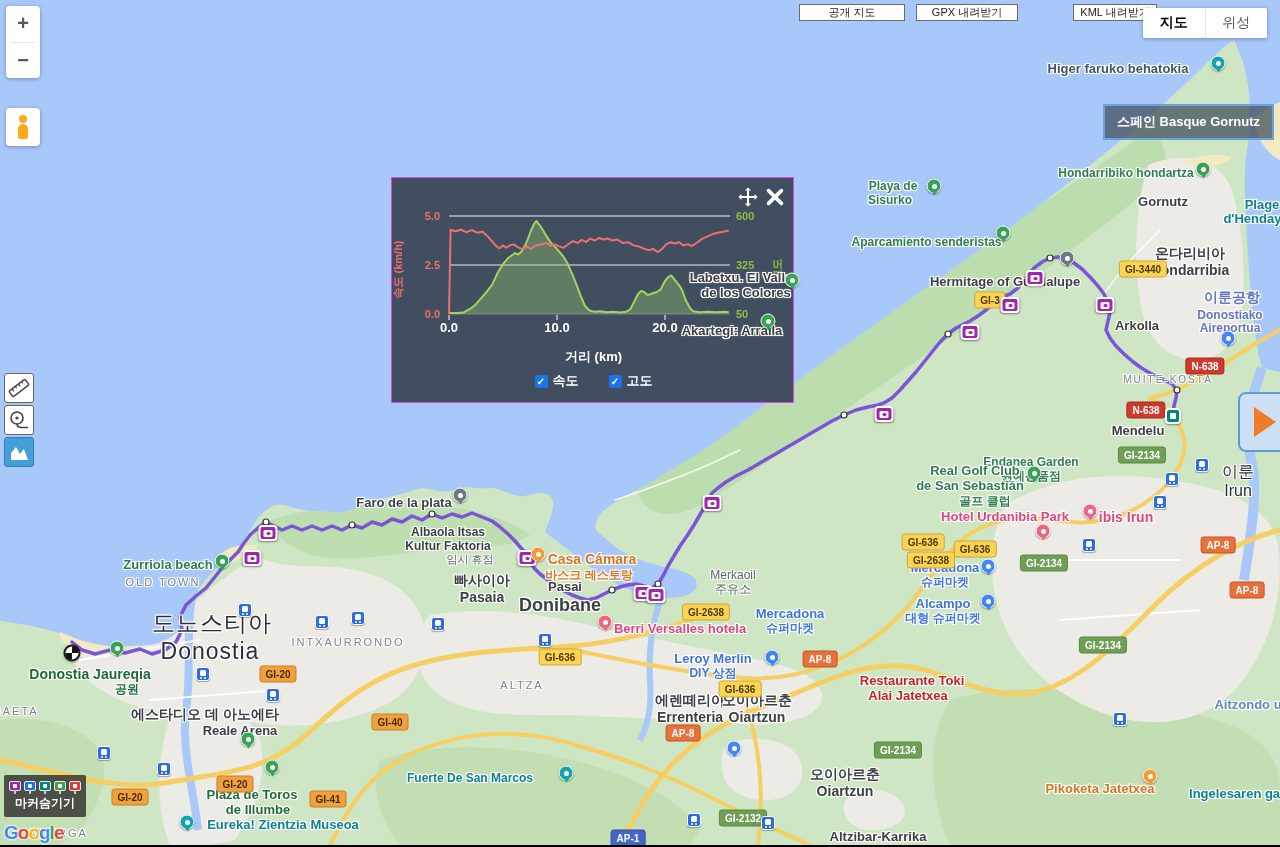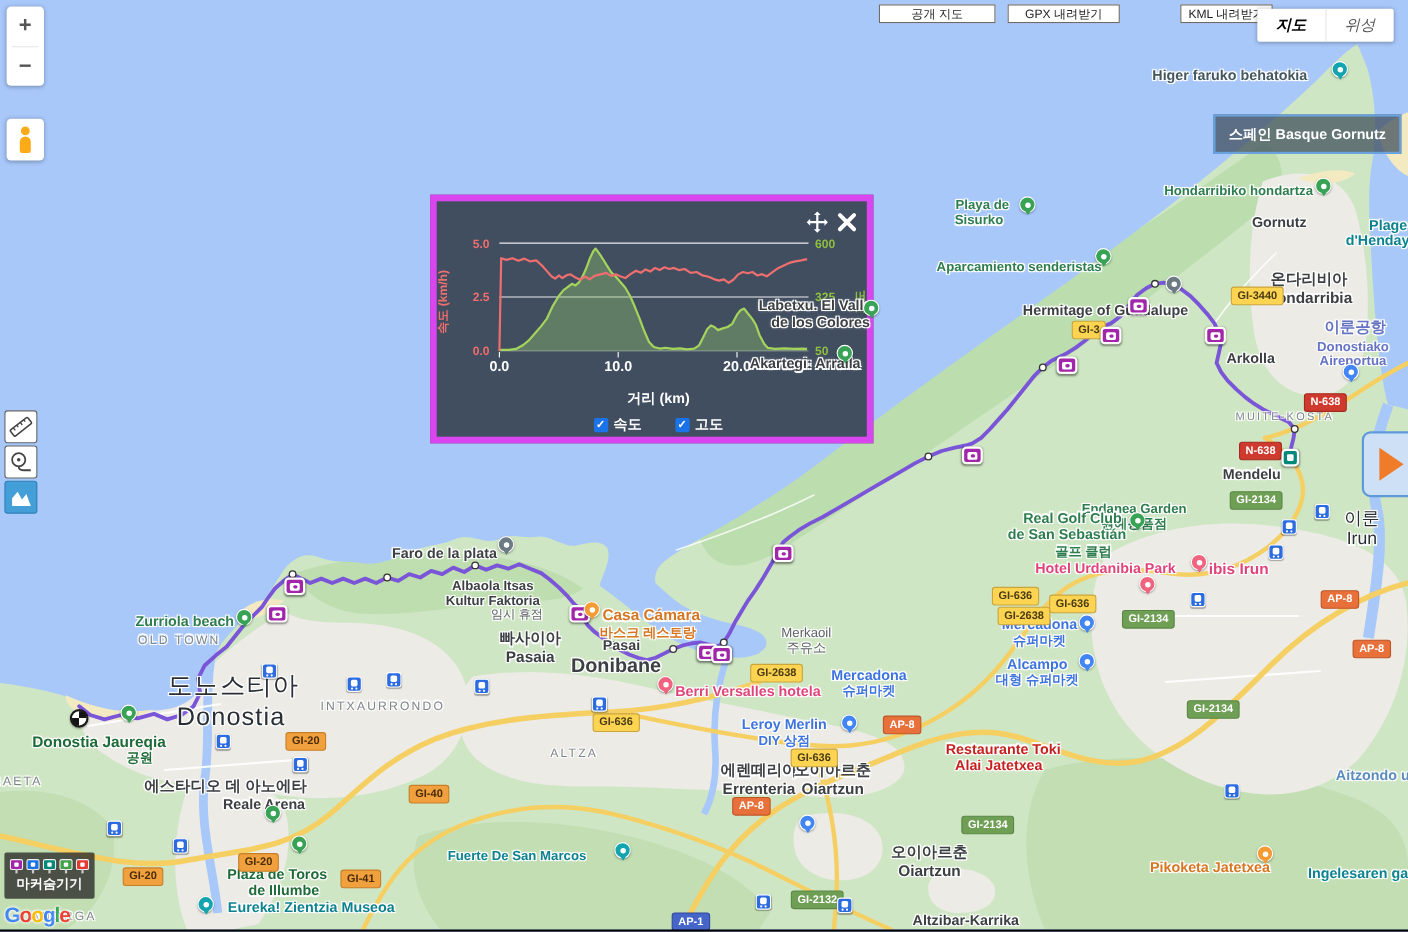--- a/index.html
+++ b/index.html
@@ -56,21 +56,21 @@
   .c-blue{background:#4285f4;color:#4285f4;}
   .c-orange{background:#f49b33;color:#f49b33;}
   .c-gray{background:#6c7a84;color:#6c7a84;}
   .mk-start{width:17px;height:17px;border-radius:50%;border:2px solid #1b1b1b;
       background:conic-gradient(#141414 0 90deg,#fff 90deg 180deg,#141414 180deg 270deg,#fff 270deg);
       box-shadow:0 1px 2px rgba(0,0,0,.4);}
   .mk-end{width:16px;height:16px;background:#00897b;border:2px solid #fff;border-radius:4px;box-shadow:0 1px 2px rgba(0,0,0,.4);}
   .mk-end::before{content:"";position:absolute;left:50%;top:50%;transform:translate(-50%,-50%);width:6px;height:6px;background:#fff;border-radius:1px;}
   
   #chart-panel{position:absolute;left:391px;top:177px;width:403px;height:226px;background:#414e60;
-      border:6px solid #d946ef;z-index:20;}
+      border:1px solid #d946ef;z-index:20;}
   #chart-panel .axis-name{position:absolute;font-size:11px;font-weight:bold;white-space:nowrap;}
   #axis-speed{left:-23px;top:84px;transform:rotate(-90deg);color:#ef6e6e;}
   #axis-elev{left:374px;top:84px;transform:rotate(-90deg);color:#8fbf3f;}
   #axis-dist{position:absolute;left:0;top:170px;width:403px;text-align:center;color:#fff;font-weight:bold;font-size:13px;}
   #chart-legend{position:absolute;left:0;top:194px;width:403px;display:flex;justify-content:center;gap:30px;}
   .leg-item{display:flex;align-items:center;gap:5px;cursor:pointer;}
   .leg-cb{width:13px;height:13px;background:#1a73e8;border-radius:2px;color:#fff;font-size:10px;line-height:13px;
           text-align:center;font-weight:bold;}
   .leg-label{color:#fff;font-size:13px;font-weight:bold;}
   .panel-icon{position:absolute;top:8px;width:22px;height:22px;cursor:pointer;}
@@ -90,21 +90,21 @@
   .pegman-icon::after{content:"";position:absolute;left:2px;top:9px;width:10px;height:15px;background:#fbab18;
       border-radius:5px 5px 2px 2px;}
   .top-btn{position:absolute;top:4px;height:17px;background:#fff;border:1px solid #6b6b6b;font-size:11px;
       color:#222;display:flex;align-items:center;justify-content:center;cursor:pointer;font-weight:normal;
       font-family:"Liberation Sans",sans-serif;}
   #btn-public{left:799px;width:106px;}
   #btn-gpx{left:916px;width:102px;}
   #btn-kml{left:1073px;width:84px;}
   #maptype{left:1143px;top:8px;width:124px;height:30px;background:#fff;border-radius:2px;
       box-shadow:0 1px 4px rgba(0,0,0,.3);display:flex;align-items:stretch;z-index:40;position:absolute;}
-  .mt-item{flex:1;display:flex;align-items:center;justify-content:center;font-size:14px;cursor:pointer;font-style:italic;}
+  .mt-item{flex:1;display:flex;align-items:center;justify-content:center;font-size:14px;cursor:pointer;}
   #mt-map{font-weight:bold;color:#000;}
   #mt-sat{color:#565656;border-left:1px solid #e6e6e6;}
   #region-chip{position:absolute;left:1103px;top:104px;z-index:35;background:rgba(66,80,94,.75);
       border:2px solid #69a2dd;color:#fff;font-size:13px;font-weight:bold;padding:7px 12px;white-space:nowrap;}
   .tool-btn{position:absolute;left:4px;width:30px;height:30px;background:#fff;border:1px solid #666;
       border-radius:3px;display:flex;align-items:center;justify-content:center;cursor:pointer;z-index:40;}
   #tool-ruler{top:373px;}
   #tool-tape{top:405px;}
   #tool-chart{top:437px;background:#449fd8;border-color:#2f7fb5;}
   #side-toggle{position:absolute;left:1238px;top:392px;width:50px;height:60px;background:#cde0f6;

